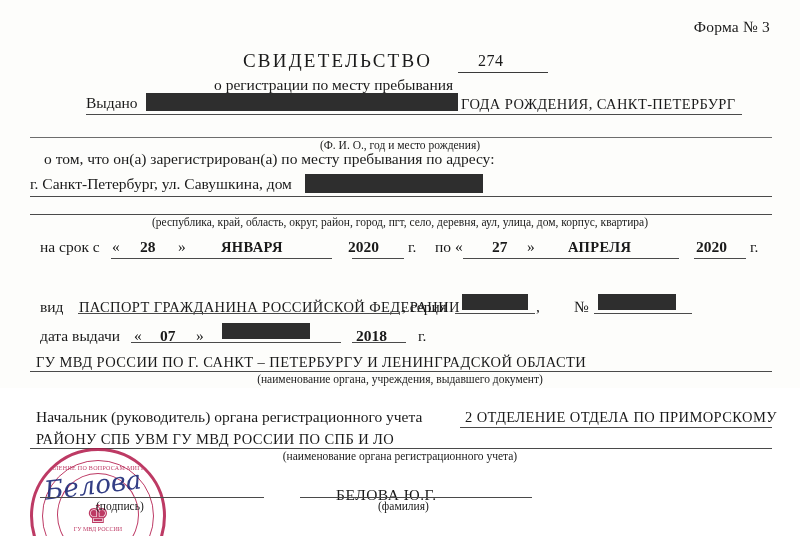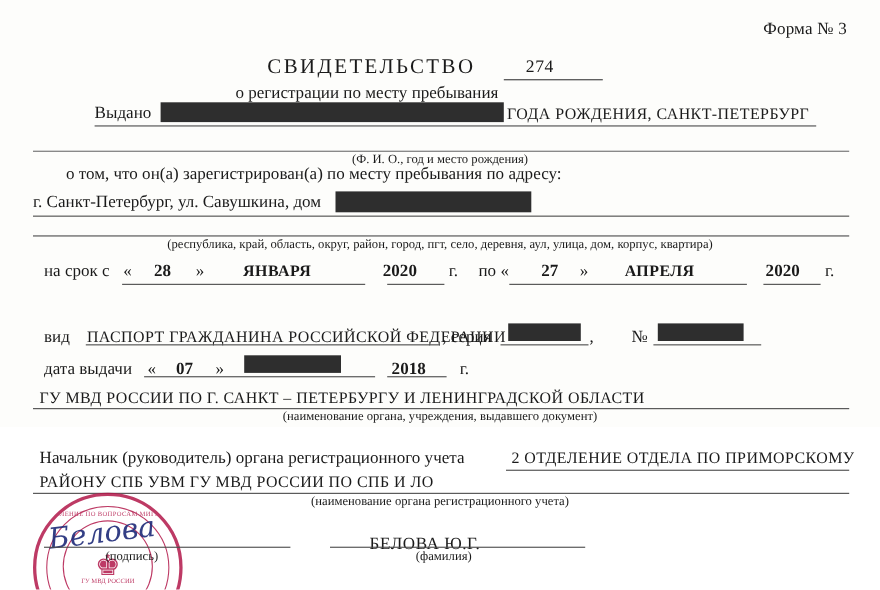--- a/index.html
+++ b/index.html
@@ -172,21 +172,21 @@
   <div class="title-sub">о регистрации по месту пребывания</div>
 
   <div class="txt" style="top:94px; left:86px;">Выдано</div>
   <div class="redact" style="left:146px; top:93px; width:312px; height:18px;"></div>
   <div class="txt caps" style="top:96px; left:461px;">ГОДА РОЖДЕНИЯ, САНКТ-ПЕТЕРБУРГ</div>
   <div class="rule" style="left:86px; top:114px; width:656px;"></div>
 
   <div class="rule thin" style="left:30px; top:137px; width:742px;"></div>
   <div class="center-cap" style="top:139px; left:0; width:800px;">(Ф. И. О., год и место рождения)</div>
 
-  <div class="txt" style="top:150px; left:60px;">о том, что он(а) зарегистрирован(а) по месту пребывания по адресу:</div>
+  <div class="txt" style="top:150px; left:44px;">о том, что он(а) зарегистрирован(а) по месту пребывания по адресу:</div>
   <div class="txt" style="top:175px; left:30px;">г. Санкт-Петербург, ул. Савушкина, дом</div>
   <div class="redact" style="left:305px; top:174px; width:178px; height:19px;"></div>
   <div class="rule" style="left:30px; top:196px; width:742px;"></div>
   <div class="rule" style="left:30px; top:214px; width:742px;"></div>
   <div class="center-cap" style="top:216px; left:0; width:800px;">(республика, край, область, округ, район, город, пгт, село, деревня, аул, улица, дом, корпус, квартира)</div>
 
   <div class="txt" style="top:238px; left:40px;">на срок с</div>
   <div class="txt" style="top:238px; left:112px;">«</div>
   <div class="txt" style="top:238px; left:140px; font-weight:bold;">28</div>
   <div class="txt" style="top:238px; left:178px;">»</div>

